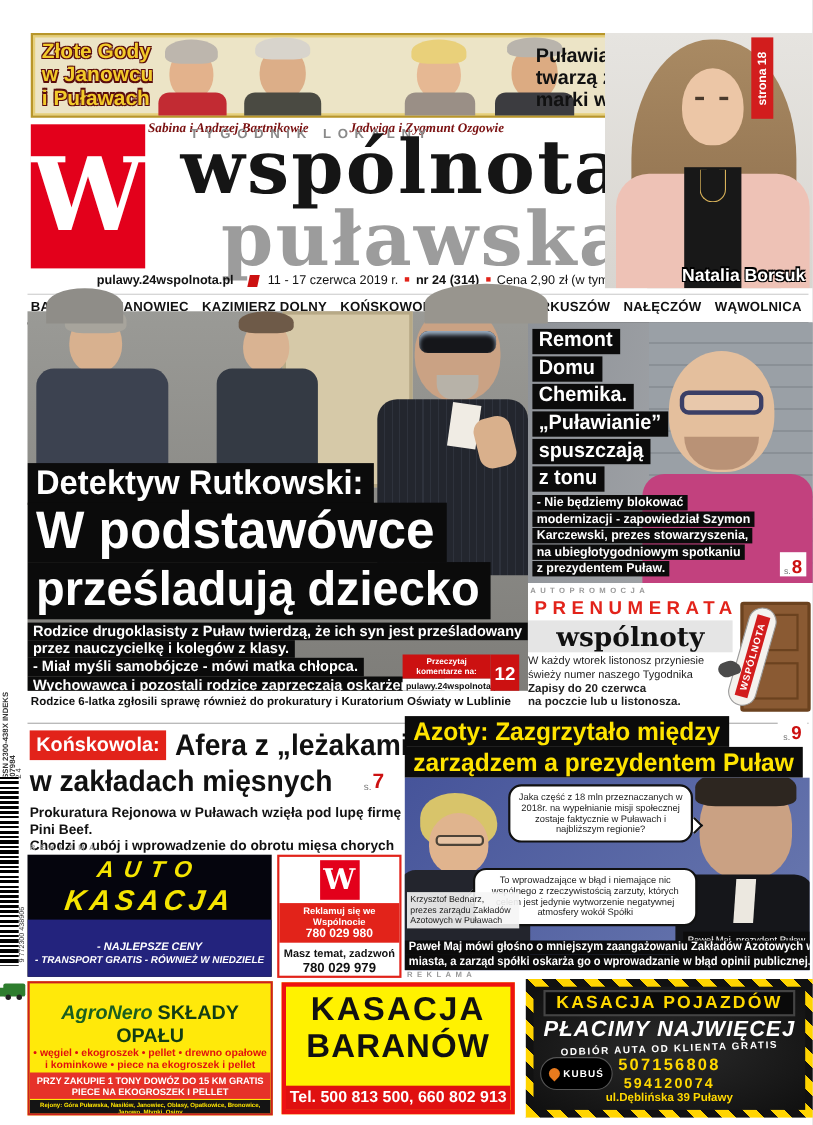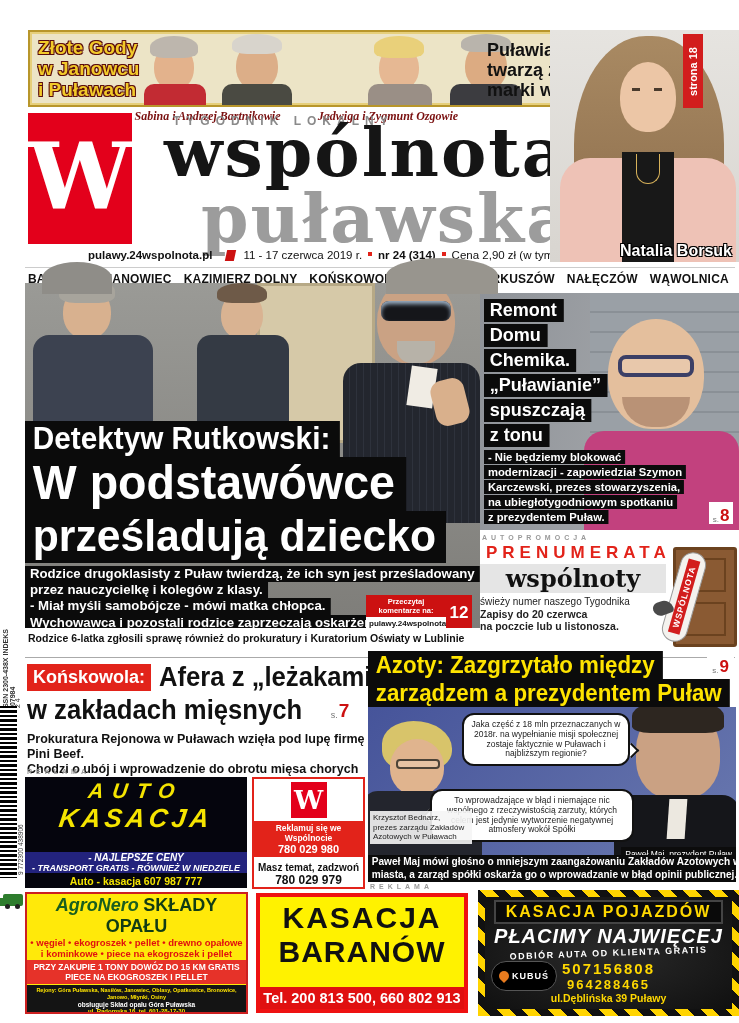--- a/index.html
+++ b/index.html
@@ -196,20 +196,21 @@
       <span style="font-size:8px;color:#777">s.</span>
       <span style="font-size:17px;font-weight:800;color:#cc1111;line-height:1">8</span>
     </div>
   </div>
 
   <div class="abs minilabel" style="left:482px;top:534px">AUTOPROMOCJA</div>
   <div class="abs" style="left:480px;top:543px;width:259px;height:112px">
     <div style="font-size:17px;font-weight:800;letter-spacing:5px;color:#e2231a;margin-left:6px">PRENUMERATA</div>
     <div class="serif" style="width:186px;background:#e5e5e5;font-size:24px;font-weight:bold;text-align:center;margin-top:1px">wspólnoty</div>
     <div style="font-size:10px;line-height:12px;margin-top:3px;color:#222">
+      <div>W każdy wtorek listonosz przyniesie</div>
       <div>świeży numer naszego Tygodnika</div>
       <div style="font-weight:800;font-size:10.5px">Zapisy do 20 czerwca</div>
       <div style="font-weight:800;font-size:10.5px">na poczcie lub u listonosza.</div>
     </div>
     <div class="abs" style="right:2px;top:4px;width:64px;height:100px;background:#8a5a33;border:3px solid #6b421f;border-radius:3px">
       <div class="abs" style="left:8px;top:8px;width:42px;height:34px;border:2px solid #6b421f"></div>
       <div class="abs" style="left:8px;top:52px;width:42px;height:34px;border:2px solid #6b421f"></div>
       <div class="abs" style="left:-1px;top:44px;width:8px;height:8px;border-radius:50%;background:#d9c173"></div>
     </div>
     <div class="abs" style="right:42px;top:8px;width:26px;height:92px;background:#f4f2ee;border:1px solid #9a9a9a;border-radius:13px;
@@ -274,21 +275,21 @@
         <div class="bar cond" style="display:table;font-size:11px;padding:1px 4px;transform:scaleX(.92)">Paweł Maj mówi głośno o mniejszym zaangażowaniu Zakładów Azotowych w życie</div>
         <div class="bar cond" style="display:table;font-size:11px;padding:1px 4px;transform:scaleX(.92)">miasta, a zarząd spółki oskarża go o wprowadzanie w błąd opinii publicznej.</div>
       </div>
     </div>
   </div>
   <div class="abs minilabel" style="left:370px;top:883px">REKLAMA</div>
 
   <div class="abs" style="left:25px;top:777px;width:222px;height:111px;background:#05050d;text-align:center;overflow:hidden">
     <div style="font-style:italic;font-weight:900;font-size:21px;letter-spacing:9px;color:#f5e400;margin-top:2px;transform:skewX(-8deg)">AUTO</div>
     <div style="font-style:italic;font-weight:900;font-size:26px;letter-spacing:4px;color:#f5e400;transform:skewX(-8deg)">KASACJA</div>
-    <div style="background:#23237d;margin-top:18px;padding:0 0">
+    <div style="background:#23237d;margin-top:2px;padding:20px 0">
       <div style="font-style:italic;font-weight:800;font-size:10px;color:#fff">- NAJLEPSZE CENY</div>
       <div style="font-style:italic;font-weight:800;font-size:9px;color:#fff">- TRANSPORT GRATIS - RÓWNIEŻ W NIEDZIELE</div>
     </div>
     <div style="margin-top:2px;color:#f5e400;font-weight:800;font-size:10.5px;line-height:12.5px">
       <div>Auto - kasacja 607 987 777</div>
       <div>Sprzedaż części 605 995 355</div>
 
     </div>
   </div>
 
@@ -301,21 +302,21 @@
     <div style="font-size:10px;font-weight:800;margin-top:5px">Masz temat, zadzwoń</div>
     <div style="font-size:12px;font-weight:800">780 029 979</div>
   </div>
 
   <div class="abs" style="left:3px;top:894px;width:20px;height:12px;background:#2e7d2e;border-radius:2px;z-index:9">
     <div class="abs" style="left:-5px;top:4px;width:7px;height:8px;background:#2e7d2e;border-radius:2px 0 0 2px"></div>
     <div class="abs" style="left:2px;bottom:-3px;width:5px;height:5px;border-radius:50%;background:#222"></div>
     <div class="abs" style="left:12px;bottom:-3px;width:5px;height:5px;border-radius:50%;background:#222"></div>
   </div>
   <div class="abs" style="left:25px;top:892px;width:223px;height:122px;background:#ffe90a;border:2px solid #cc2020;text-align:center;overflow:hidden">
-    <div style="margin-top:1px">
+    <div style="margin-top:16px">
       <span style="font-weight:900;font-size:18px;color:#1a5e1f;font-style:italic">AgroNero</span>
       <span style="font-weight:900;font-size:18px;color:#123c14">SKŁADY OPAŁU</span>
     </div>
     <div style="color:#e01010;font-weight:800;font-size:9.5px;line-height:11px">
       <div>• węgiel • ekogroszek • pellet • drewno opałowe</div>
       <div>i kominkowe • piece na ekogroszek i pellet</div>
     </div>
     <div style="background:#e63229;color:#fff;font-weight:800;font-size:8.5px;line-height:10px;padding:2px 0;margin-top:1px">
       <div>PRZY ZAKUPIE 1 TONY DOWÓZ DO 15 KM GRATIS</div>
       <div>PIECE NA EKOGROSZEK I PELLET</div>
@@ -324,34 +325,34 @@
       <div style="color:#ffe400;font-size:5.5px;font-weight:700">Rejony: Góra Puławska, Nasiłów, Janowiec, Oblasy, Opatkowice, Bronowice, Janowo, Młynki, Osiny</div>
       <div style="color:#fff;font-size:6.5px;font-weight:700">obsługuje Skład opału Góra Puławska</div>
       <div style="color:#ffe400;font-size:6px;font-weight:700">ul. Radomska 16, tel. 601-28-17-30</div>
 
     </div>
   </div>
 
   <div class="abs" style="left:256px;top:893px;width:212px;height:120px;background:#fff200;border:4px solid #ee1111;text-align:center;overflow:hidden">
     <div style="font-weight:800;font-size:30px;letter-spacing:2px;color:#111;margin-top:4px">KASACJA</div>
     <div style="font-weight:800;font-size:30px;letter-spacing:1px;color:#111">BARANÓW</div>
-    <div class="abs" style="left:0;bottom:0;width:100%;background:#e01010;color:#fff;font-weight:800;font-size:14.5px;padding:3px 0">Tel. 200 813 500, 660 802 913</div>
+    <div class="abs" style="left:0;bottom:0;width:100%;background:#e01010;color:#fff;font-weight:800;font-size:14.5px;padding:3px 0">Tel. 500 813 500, 660 802 913</div>
   </div>
 
   <div class="abs" style="left:478px;top:890px;width:261px;height:126px;padding:7px;
        background:repeating-linear-gradient(45deg,#ffd400 0 9px,#111 9px 18px)">
     <div style="width:100%;height:100%;background:radial-gradient(#2a2a2a,#101010);text-align:center;position:relative;overflow:hidden">
       <div style="display:inline-block;border:2px solid #444;background:#0a0a0a;color:#ffd800;font-weight:900;font-size:16px;
            letter-spacing:2px;padding:1px 10px;margin-top:3px">KASACJA POJAZDÓW</div>
       <div style="color:#fff;font-weight:900;font-style:italic;font-size:20px;letter-spacing:1px;margin-top:1px">PŁACIMY NAJWIĘCEJ</div>
       <div style="color:#fff;font-weight:700;font-size:9px;letter-spacing:1.5px;transform:rotate(-2deg)">ODBIÓR AUTA OD KLIENTA GRATIS</div>
       <div class="abs" style="left:6px;bottom:18px;width:66px;height:30px;background:#000;border:1px solid #555;border-radius:15px;
            display:flex;align-items:center;justify-content:center;gap:3px">
         <span style="width:10px;height:10px;border-radius:50% 50% 50% 0;background:#e87b1e;display:inline-block;transform:rotate(-45deg)"></span>
         <span style="color:#fff;font-size:9px;font-weight:800;letter-spacing:1px">KUBUŚ</span>
       </div>
       <div style="color:#ffd800;font-weight:800;font-size:15px;letter-spacing:2px;margin-top:2px">507156808</div>
-      <div style="color:#ffd800;font-weight:800;font-size:13px;letter-spacing:2px">964288465</div>
+      <div style="color:#ffd800;font-weight:800;font-size:13px;letter-spacing:2px">594120074</div>
       <div style="color:#ffd800;font-weight:700;font-size:10.5px">ul.Dęblińska 39 Puławy</div>
     </div>
   </div>
 
 </div>
 
 </body></html>

